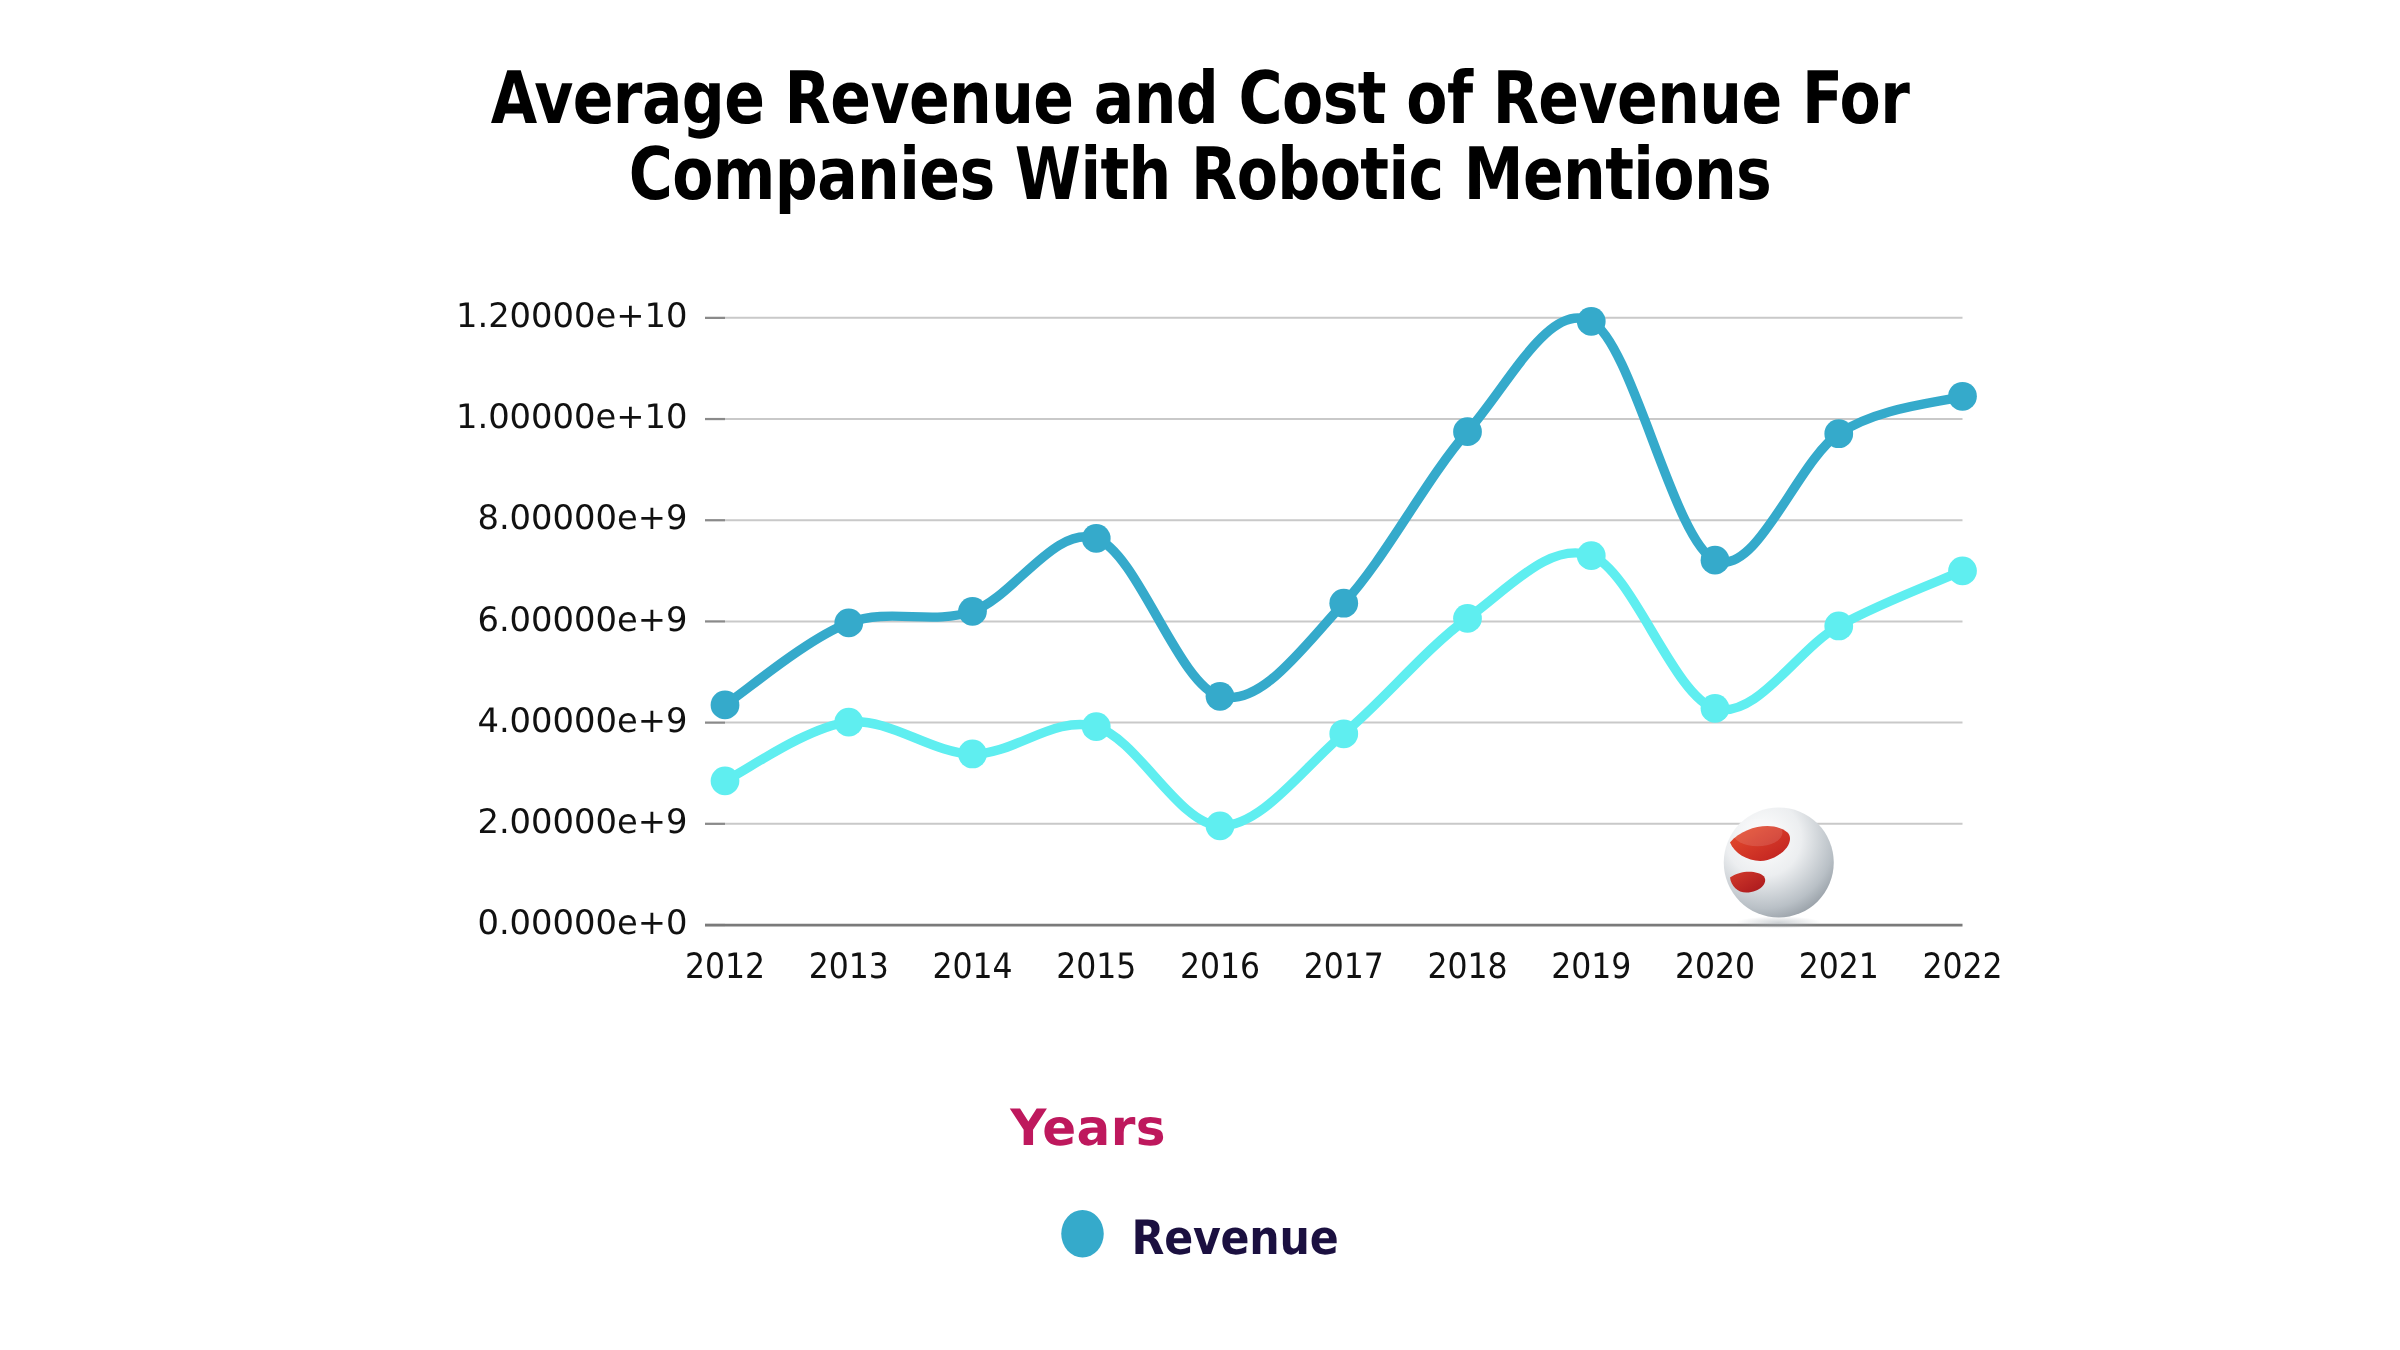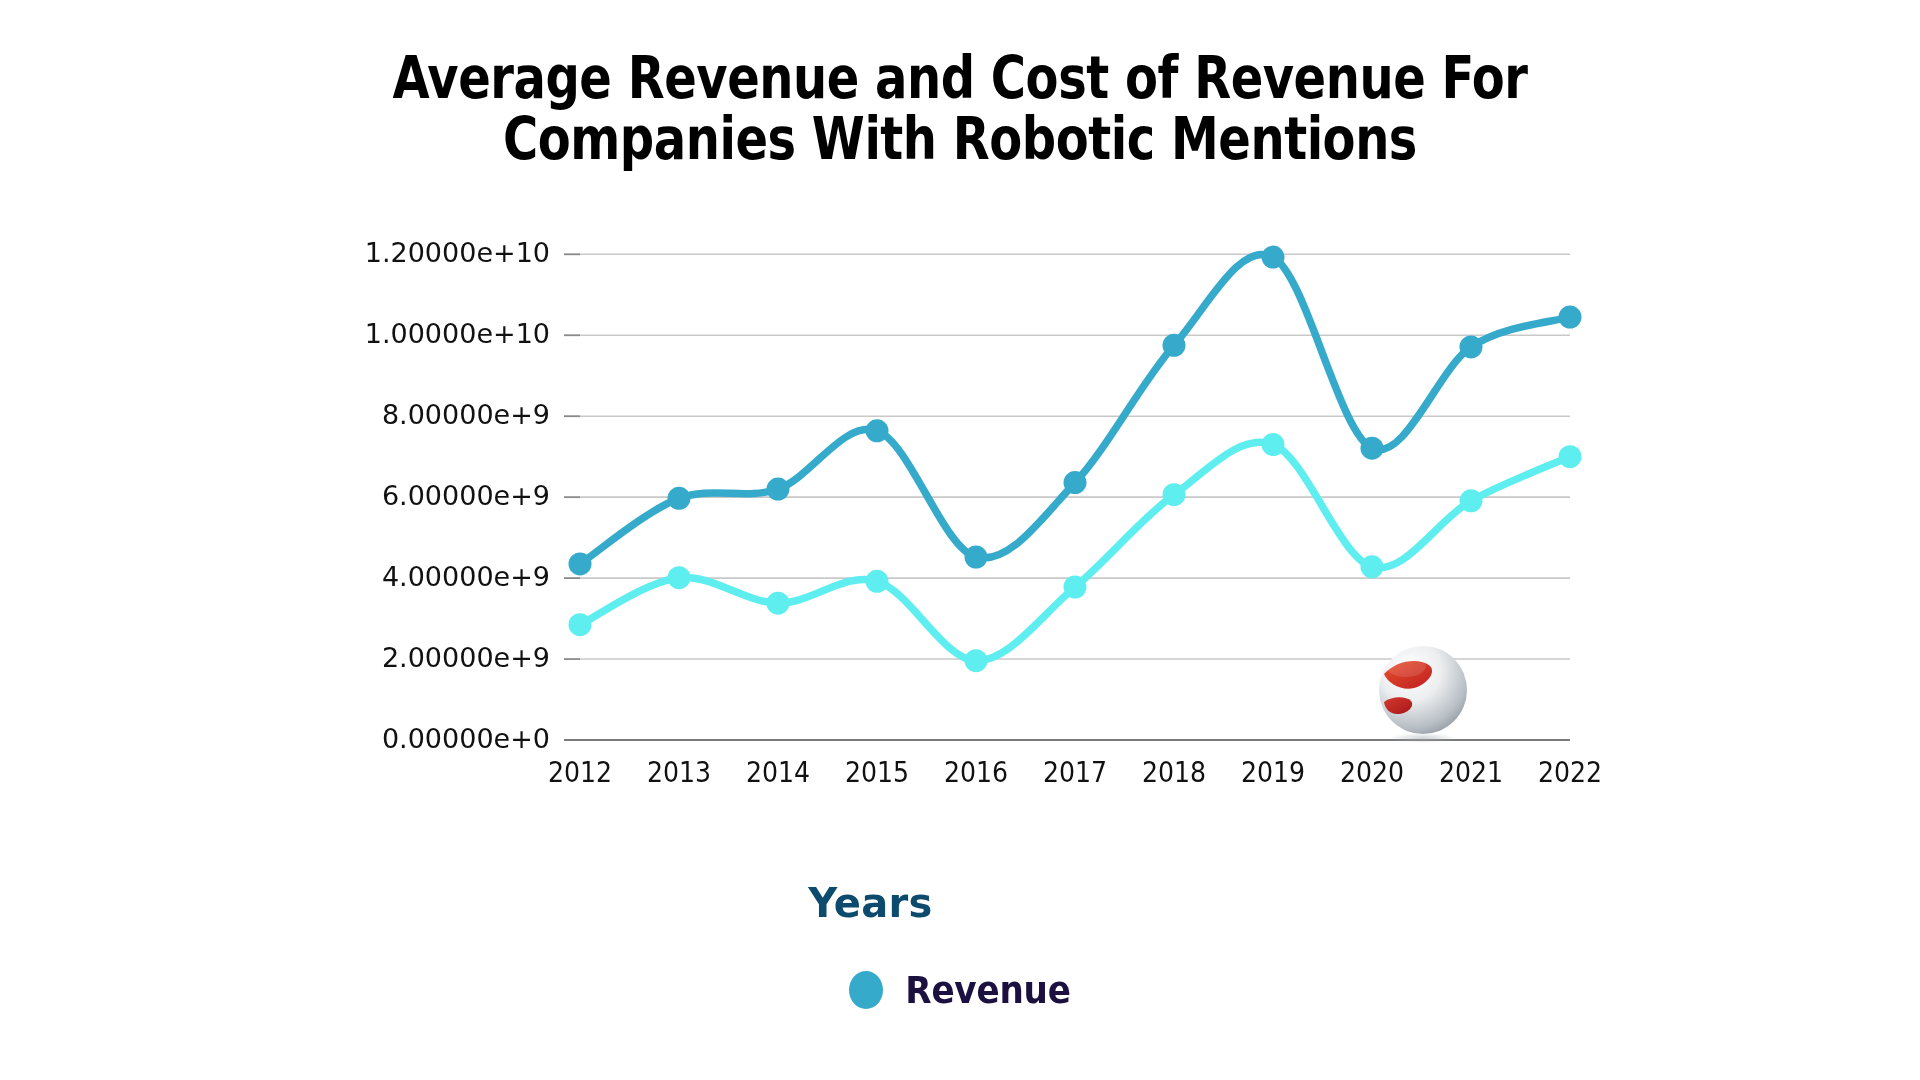--- a/index.html
+++ b/index.html
@@ -85,38 +85,38 @@
   
   .axis-title {
     position: absolute;
     left: 0;
     top: 880px;
     width: 1741px;
     text-align: center;
     font-family: "DejaVu Sans", "Liberation Sans", sans-serif;
     font-weight: 700;
     font-size: 40px;
-    color: #0c4a6e;
+    color: #be185d;
     letter-spacing: 0.3px;
   }
 
   
   .legend {
     position: absolute;
     left: 0;
     top: 968px;
     width: 1920px;
     display: flex;
     justify-content: center;
     align-items: center;
     gap: 150px;
   }
   .legend-item {
     display: flex;
-    align-items: center;
+    align-items: flex-start;
     gap: 22px;
   }
   .legend-swatch {
     width: 34px;
     height: 38px;
     border-radius: 50%;
   }
   .legend-label {
     font-family: "DejaVu Sans Condensed", "Liberation Sans Narrow", "Liberation Sans", sans-serif;
     font-weight: 700;

